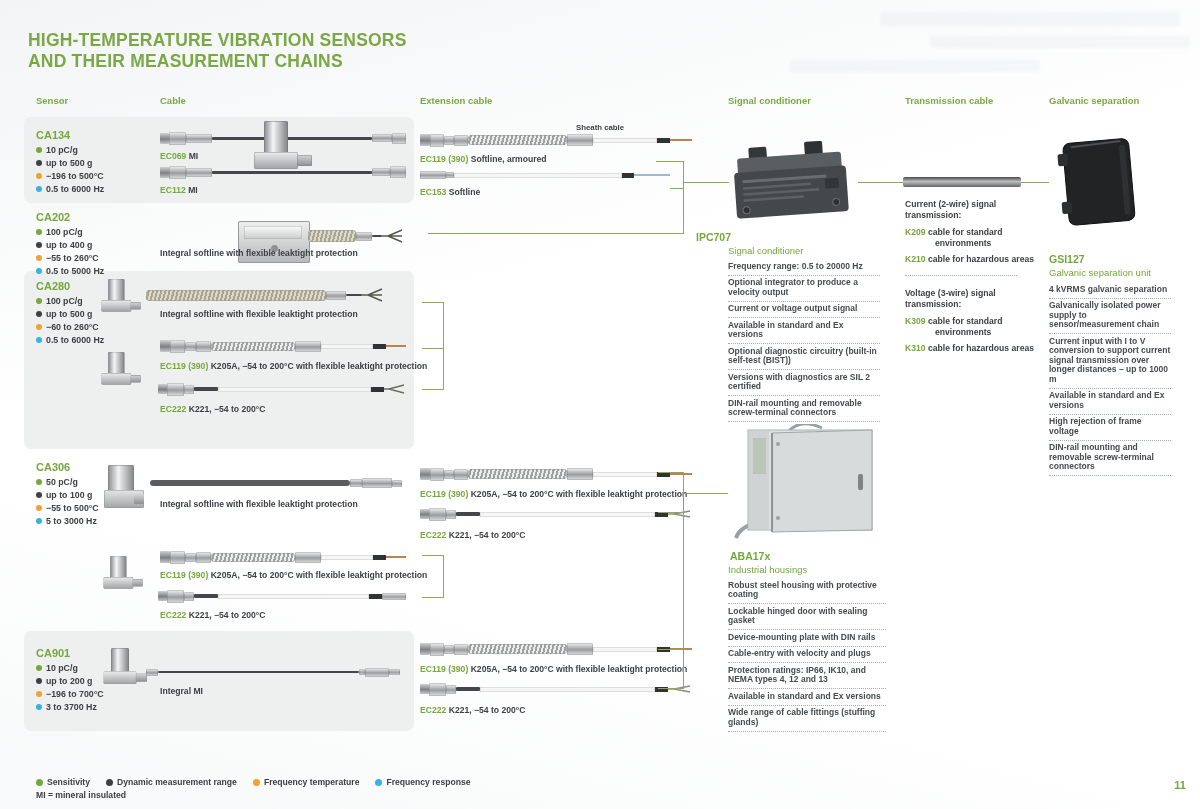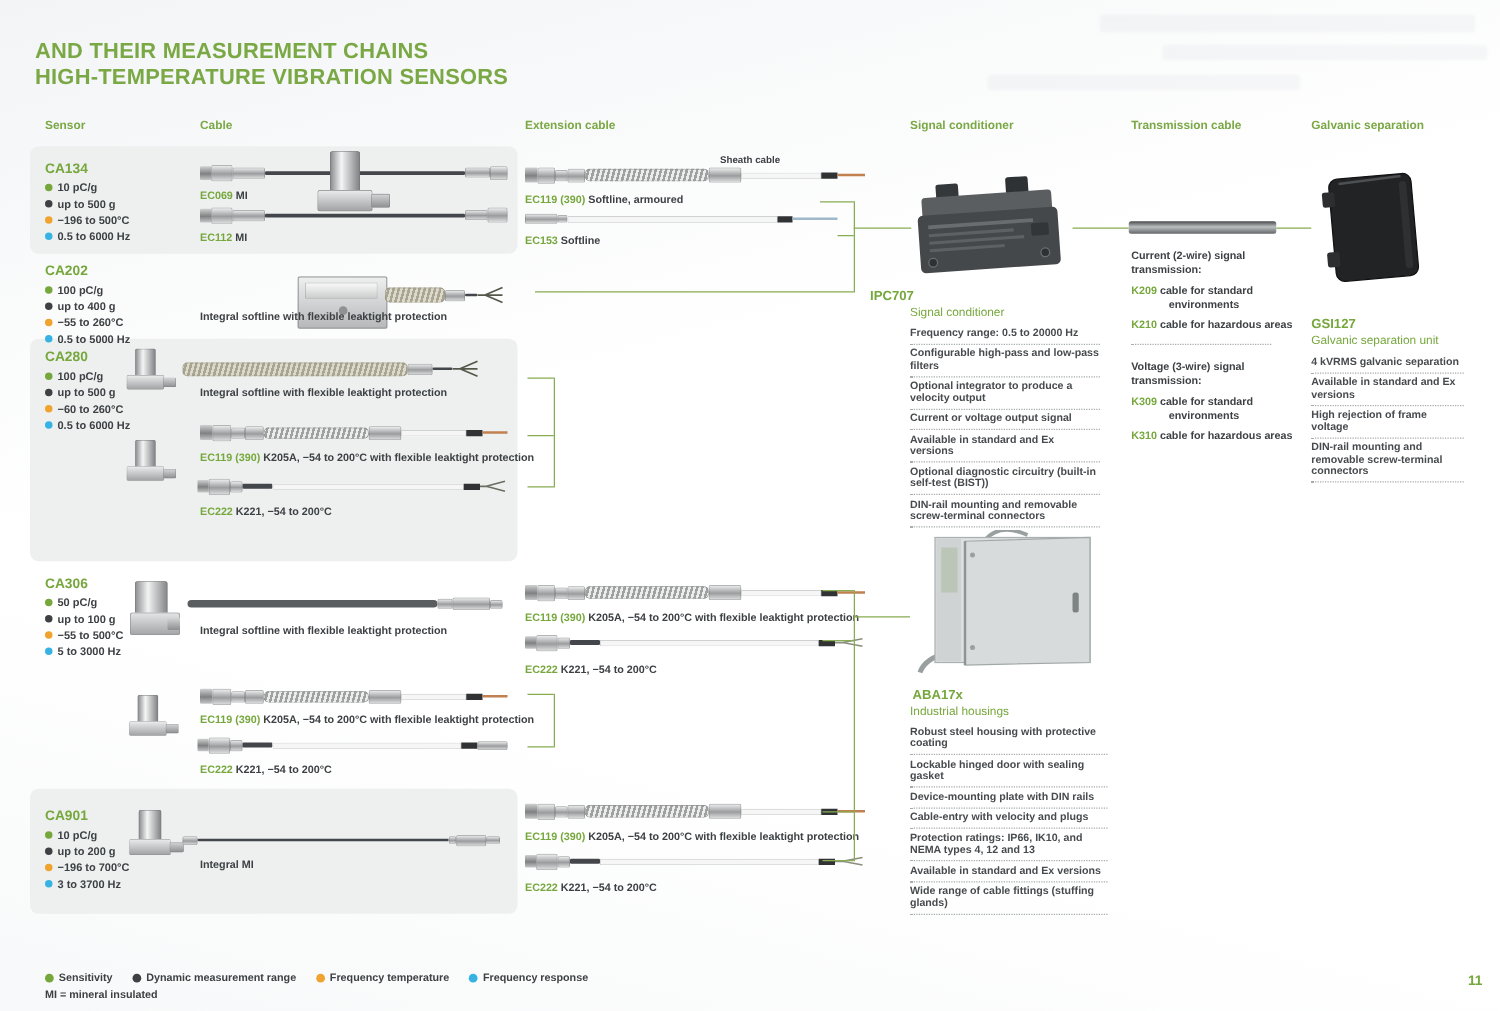--- a/index.html
+++ b/index.html
@@ -76,22 +76,22 @@
 </head>
 <body>
 
 <div class="page">
   <div class="bgwash"></div>
   <div class="wm" style="left:880px;top:12px;width:300px;height:14px"></div>
   <div class="wm" style="left:930px;top:36px;width:260px;height:12px"></div>
   <div class="wm" style="left:790px;top:60px;width:250px;height:12px"></div>
 
   <div class="h-title">
+    <div>HIGH-TEMPERATURE VIBRATION SENSORS</div>
     <div>AND THEIR MEASUREMENT CHAINS</div>
-    <div>HIGH-TEMPERATURE VIBRATION SENSORS</div>
   </div>
 
   <div class="colhead" style="left:36px">Sensor</div>
   <div class="colhead" style="left:160px">Cable</div>
   <div class="colhead" style="left:420px">Extension cable</div>
   <div class="colhead" style="left:728px">Signal conditioner</div>
   <div class="colhead" style="left:905px">Transmission cable</div>
   <div class="colhead" style="left:1049px">Galvanic separation</div>
 
   <div class="sbox" style="left:24px;top:117px;width:390px;height:86px"></div>
@@ -467,25 +467,25 @@
       <circle cx="16" cy="66" r="3.5" fill="#2e3133" stroke="#6b6e70"></circle>
       <circle cx="106" cy="64" r="3.5" fill="#2e3133" stroke="#6b6e70"></circle>
       <rect x="96" y="40" width="14" height="10" rx="1.5" fill="#333638"></rect>
     </g>
   </svg>
   <div class="pcode" style="left:696px;top:231px">IPC707</div>
   <div class="ptype" style="left:728px;top:245px">Signal conditioner</div>
   <ul class="feats" style="left:728px;top:259px;width:152px">
 
   <li>Frequency range: 0.5 to 20000 Hz</li>
-      <li>Configurable high-pass and low-pass filters</li>
       <li>Optional integrator to produce a velocity output</li>
       <li>Current or voltage output signal</li>
       <li>Available in standard and Ex versions</li>
       <li>Optional diagnostic circuitry (built-in self-test (BIST))</li>
+      <li>Versions with diagnostics are SIL 2 certified</li>
       <li>DIN-rail mounting and removable screw-terminal connectors</li>
     </ul>
 
   <svg style="position:absolute;left:726px;top:424px" width="168" height="120" viewBox="0 0 168 120">
     <path d="M34 98 Q14 102 10 114" stroke="#9aa0a0" stroke-width="4" fill="none"></path>
     <path d="M62 8 Q74 -6 96 4" stroke="#9aa0a0" stroke-width="3" fill="none"></path>
     <rect x="22" y="6" width="124" height="100" fill="#dfe2e2" stroke="#aab0b0"></rect>
     <rect x="23" y="7" width="20" height="98" fill="#cfd3d3"></rect>
     <rect x="27" y="14" width="13" height="36" fill="#bcc6b8"></rect>
     <polygon points="46,9 146,6 146,106 46,108" fill="#d8dbdb" stroke="#a2a8a8"></polygon>
@@ -531,20 +531,22 @@
       <rect x="8" y="66" width="10" height="12" rx="2" fill="#2c2e30"></rect>
       <path d="M22 12 L72 10" stroke="#4d5052" stroke-width="2"></path>
       <rect x="70" y="14" width="6" height="70" rx="3" fill="#2e3032"></rect>
     </g>
   </svg>
   <div class="pcode" style="left:1049px;top:253px">GSI127</div>
   <div class="ptype" style="left:1049px;top:267px">Galvanic separation unit</div>
   <ul class="feats" style="left:1049px;top:282px;width:122px">
 
   <li>4 kVRMS galvanic separation</li>
+      <li>Galvanically isolated power supply to sensor/measurement chain</li>
+      <li>Current input with I to V conversion to support current signal transmission over longer distances – up to 1000 m</li>
       <li>Available in standard and Ex versions</li>
       <li>High rejection of frame voltage</li>
       <li>DIN-rail mounting and removable screw-terminal connectors</li>
     </ul>
 
   <div class="leg">
     <span class="legitem">
         <span class="dot d-g"></span>
         <span>Sensitivity</span>
       </span>

